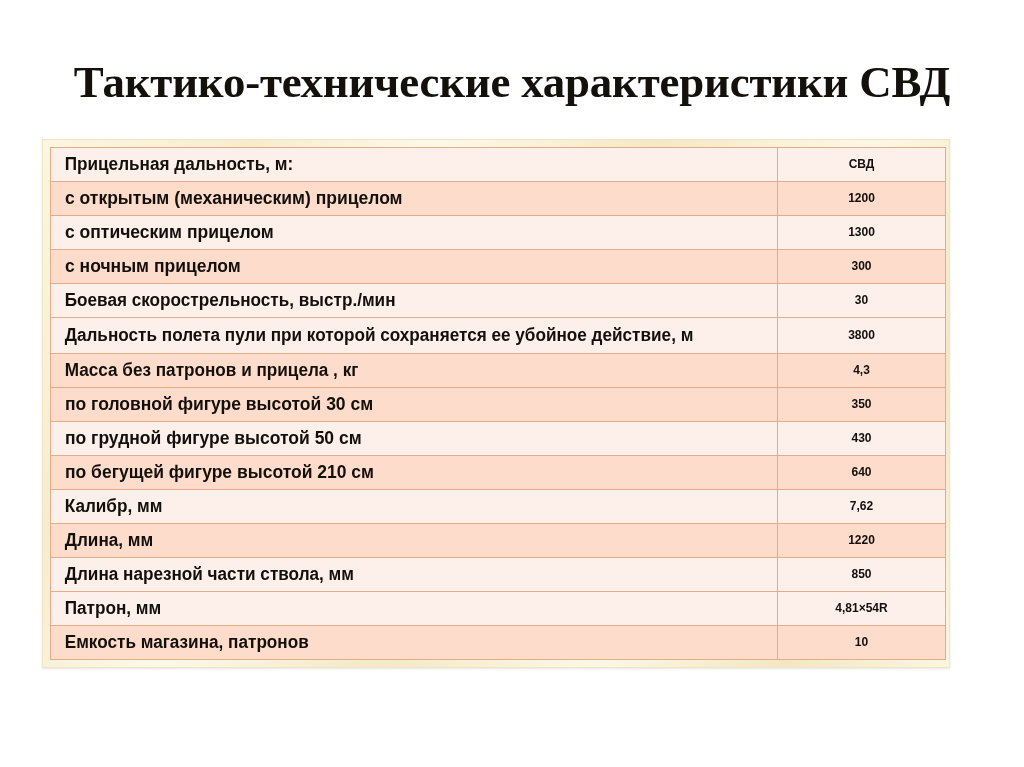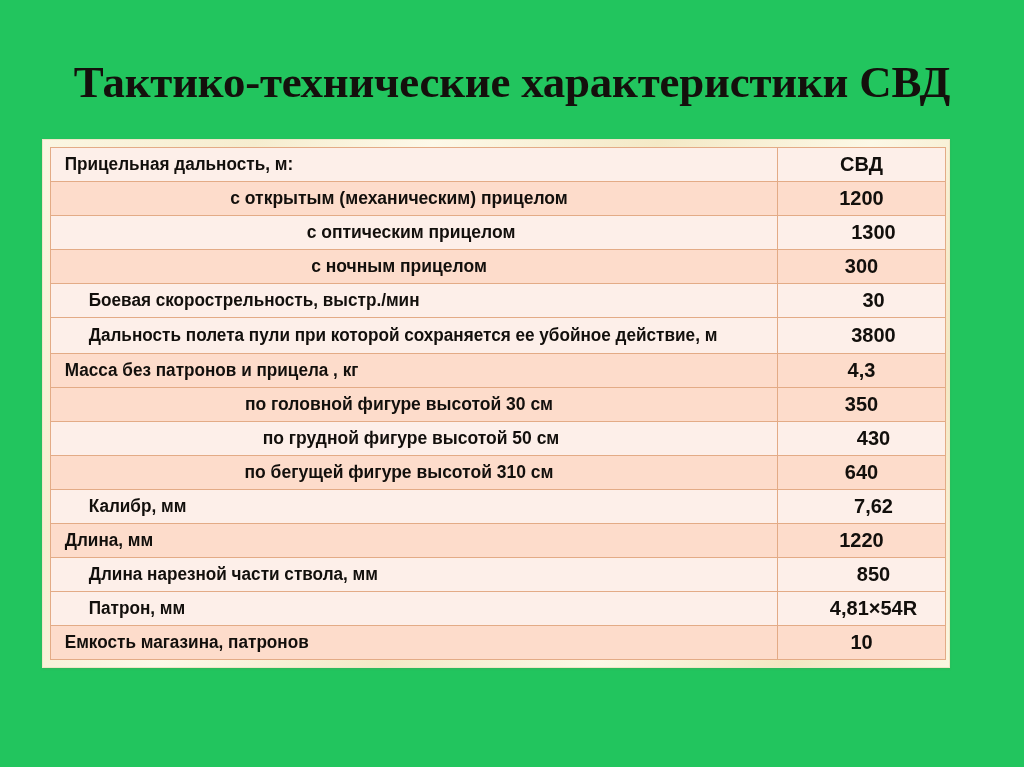--- a/index.html
+++ b/index.html
@@ -12,21 +12,21 @@
     height: 767px;
     background: #e9e8dd;
     font-family: "Liberation Sans", sans-serif;
     overflow: hidden;
   }
 
   .slide {
     position: relative;
     width: 1024px;
     height: 767px;
-    background: #22c55e;
+    background: #ffffff;
   }
 
   
   .slide-title {
     position: absolute;
     left: 0;
     top: 58px;
     width: 1024px;
     text-align: center;
     font-family: "Liberation Serif", "DejaVu Serif", serif;
@@ -82,34 +82,34 @@
   col.c-label { width: 727px; }
   col.c-value { width: 168px; }
 
   .cell-label {
     padding: 6px 8px 6px 14px;
     min-height: 20px;
     transform: scaleX(0.98);
     transform-origin: left center;
   }
   .cell-label.indent {
-    text-align: center;
+    text-align: left;
     padding-left: 14px;
     padding-right: 44px;
     transform: none;
   }
   .cell-value {
     text-align: center;
     padding: 6px 6px;
-    font-size: 20px;
+    font-size: 12px;
   }
 
   
   tr.tint-dark  > td { background: #fddccb; }
-  tr.tint-light > td { background: #fdefe9; padding-left: 24px; }
+  tr.tint-light > td { background: #fdefe9; }
   tr.tint-head  > td { background: #fdefe9; }
 
   
   tr.two-line .cell-label { line-height: 25px; padding-top: 5px; padding-bottom: 5px; }
   tr.two-line .cell-value { vertical-align: top; padding-top: 7px; }
   tr.two-line td { vertical-align: top; }
 </style>
 </head>
 <body>
 
@@ -191,21 +191,21 @@
           <tr class="tint-light">
             <td>
               <div class="cell-label indent">по грудной фигуре высотой 50 см</div>
             </td>
             <td>
               <div class="cell-value">430</div>
             </td>
           </tr>
           <tr class="tint-dark">
             <td>
-              <div class="cell-label indent">по бегущей фигуре высотой 310 см</div>
+              <div class="cell-label indent">по бегущей фигуре высотой 210 см</div>
             </td>
             <td>
               <div class="cell-value">640</div>
             </td>
           </tr>
           <tr class="tint-light">
             <td>
               <div class="cell-label">Калибр, мм</div>
             </td>
             <td>

